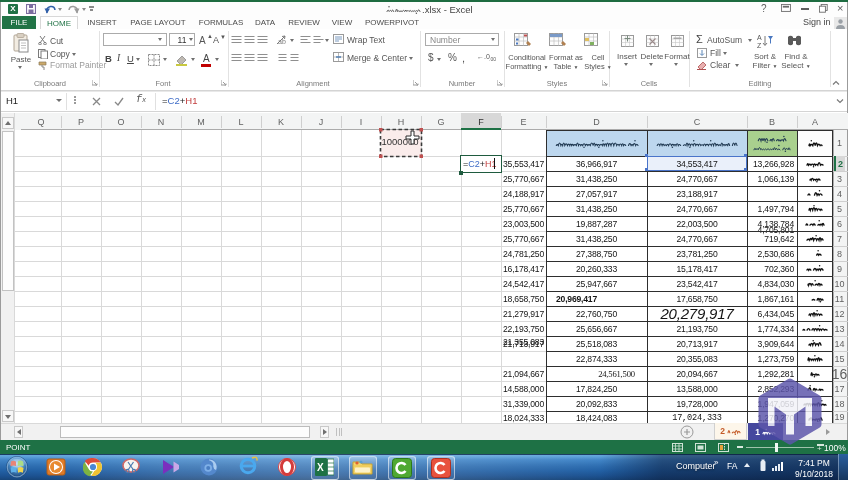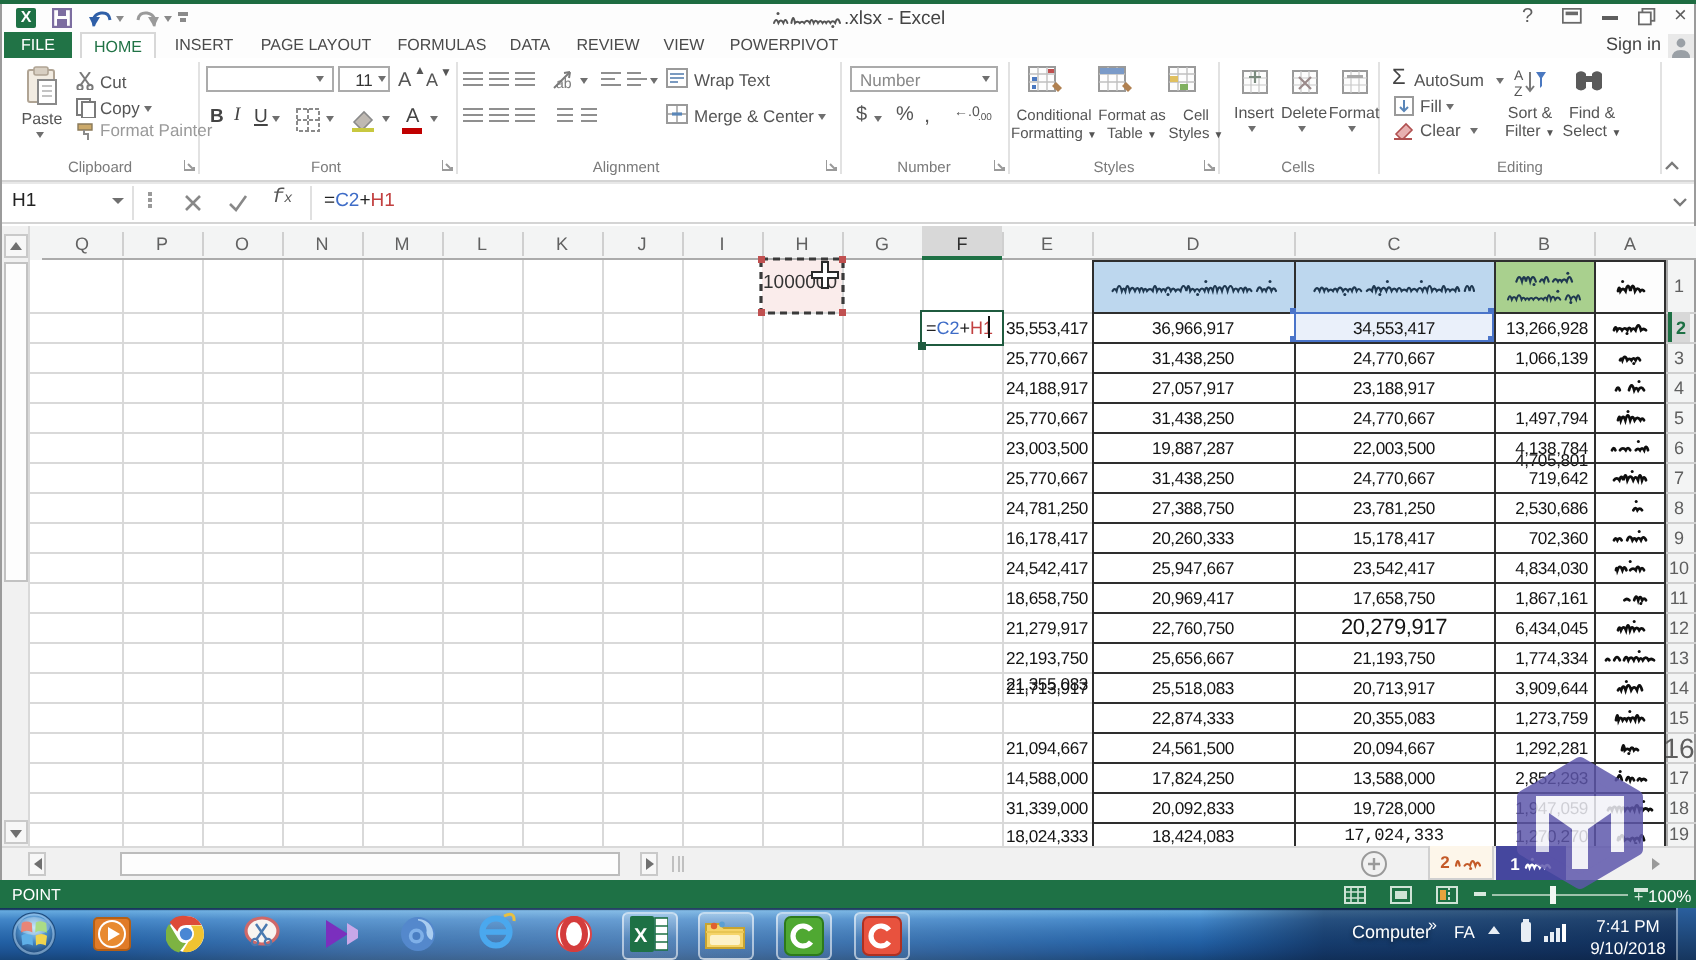--- a/index.html
+++ b/index.html
@@ -549,32 +549,32 @@
 <div style="position:absolute;left:546px;top:276px;width:101px;height:15px;display:flex;align-items:center;justify-content:center;font-size:8.6px;color:#141414;letter-spacing:-0.2px;">25,947,667</div>
 <div style="position:absolute;left:647px;top:276px;width:100px;height:15px;display:flex;align-items:center;justify-content:center;font-size:8.6px;color:#141414;letter-spacing:-0.2px;">23,542,417</div>
 <div style="position:absolute;left:747px;top:276px;width:47px;height:15px;display:flex;align-items:center;justify-content:flex-end;font-size:8.6px;color:#141414;letter-spacing:-0.2px;">4,834,030</div>
 <div style="position:absolute;left:797px;top:276px;width:36px;height:15px;display:flex;align-items:center;justify-content:center;">
     <svg width="16" height="8.5" style="display:block">
       <path d="M15.0,6.1 Q14.0,4.1 13.0,6.1 Q11.9,2.9 10.9,6.1 Q9.5,4.5 8.1,6.1 M6.2,6.1 Q5.2,3.3 4.2,6.1 Q2.9,2.8 1.7,6.1 Q1.3,4.0 1.0,6.1" fill="none" stroke="#0f0f0f" stroke-width="1.4" stroke-linecap="round"></path>
       <circle cx="8.1" cy="1.7" r="0.75" fill="#0f0f0f"></circle>
     </svg>
   </div>
 <div style="position:absolute;left:501px;top:291px;width:43px;height:15px;display:flex;align-items:center;justify-content:flex-end;font-size:8.6px;color:#141414;letter-spacing:-0.2px;">18,658,750</div>
-<div style="position:absolute;left:546px;top:291px;width:101px;height:15px;display:flex;align-items:center;justify-content:center;font-size:8.6px;color:#141414;letter-spacing:-0.2px;">20,969,417</div>
+<div style="position:absolute;left:526px;top:291px;width:101px;height:15px;display:flex;align-items:center;justify-content:center;font-size:8.6px;color:#141414;letter-spacing:-0.2px;font-weight:bold;">20,969,417</div>
 <div style="position:absolute;left:647px;top:291px;width:100px;height:15px;display:flex;align-items:center;justify-content:center;font-size:8.6px;color:#141414;letter-spacing:-0.2px;">17,658,750</div>
 <div style="position:absolute;left:747px;top:291px;width:47px;height:15px;display:flex;align-items:center;justify-content:flex-end;font-size:8.6px;color:#141414;letter-spacing:-0.2px;">1,867,161</div>
 <div style="position:absolute;left:797px;top:291px;width:36px;height:15px;display:flex;align-items:center;justify-content:center;">
     <svg width="17" height="8.5" style="display:block">
       <path d="M16.0,6.1 Q15.1,4.5 14.1,6.1 Q13.1,3.1 12.1,6.1 Q11.1,2.6 10.1,6.1 M7.7,6.1 Q6.4,4.9 5.2,6.1 M2.7,6.1 M1.0,6.1" fill="none" stroke="#0f0f0f" stroke-width="1.4" stroke-linecap="round"></path>
       <circle cx="13.4" cy="7.7" r="0.75" fill="#0f0f0f"></circle>
     </svg>
   </div>
 <div style="position:absolute;left:501px;top:306px;width:43px;height:15px;display:flex;align-items:center;justify-content:flex-end;font-size:8.6px;color:#141414;letter-spacing:-0.2px;">21,279,917</div>
 <div style="position:absolute;left:546px;top:306px;width:101px;height:15px;display:flex;align-items:center;justify-content:center;font-size:8.6px;color:#141414;letter-spacing:-0.2px;">22,760,750</div>
-<div style="position:absolute;left:647px;top:306px;width:100px;height:15px;display:flex;align-items:center;justify-content:center;font-size:11px;color:#141414;letter-spacing:-0.2px;">20,279,917</div>
+<div style="position:absolute;left:647px;top:306px;width:100px;height:15px;display:flex;align-items:center;justify-content:center;font-size:15px;color:#141414;letter-spacing:-0.2px;font-style:italic;">20,279,917</div>
 <div style="position:absolute;left:747px;top:306px;width:47px;height:15px;display:flex;align-items:center;justify-content:flex-end;font-size:8.6px;color:#141414;letter-spacing:-0.2px;">6,434,045</div>
 <div style="position:absolute;left:797px;top:306px;width:36px;height:15px;display:flex;align-items:center;justify-content:center;">
     <svg width="15" height="8.5" style="display:block">
       <path d="M14.0,6.1 Q12.8,4.3 11.6,6.1 Q10.4,3.7 9.1,6.1 Q8.1,3.2 7.0,6.1 Q6.0,1.4 5.0,6.1 Q3.8,3.2 2.5,6.1 Q1.8,3.6 1.0,6.1" fill="none" stroke="#0f0f0f" stroke-width="1.4" stroke-linecap="round"></path>
       <circle cx="9.1" cy="1.7" r="0.75" fill="#0f0f0f"></circle>
     </svg>
   </div>
 <div style="position:absolute;left:501px;top:321px;width:43px;height:15px;display:flex;align-items:center;justify-content:flex-end;font-size:8.6px;color:#141414;letter-spacing:-0.2px;">22,193,750</div>
 <div style="position:absolute;left:546px;top:321px;width:101px;height:15px;display:flex;align-items:center;justify-content:center;font-size:8.6px;color:#141414;letter-spacing:-0.2px;">25,656,667</div>
 <div style="position:absolute;left:647px;top:321px;width:100px;height:15px;display:flex;align-items:center;justify-content:center;font-size:8.6px;color:#141414;letter-spacing:-0.2px;">21,193,750</div>
@@ -599,21 +599,21 @@
 <div style="position:absolute;left:546px;top:351px;width:101px;height:15px;display:flex;align-items:center;justify-content:center;font-size:8.6px;color:#141414;letter-spacing:-0.2px;">22,874,333</div>
 <div style="position:absolute;left:647px;top:351px;width:100px;height:15px;display:flex;align-items:center;justify-content:center;font-size:8.6px;color:#141414;letter-spacing:-0.2px;">20,355,083</div>
 <div style="position:absolute;left:747px;top:351px;width:47px;height:15px;display:flex;align-items:center;justify-content:flex-end;font-size:8.6px;color:#141414;letter-spacing:-0.2px;">1,273,759</div>
 <div style="position:absolute;left:797px;top:351px;width:36px;height:15px;display:flex;align-items:center;justify-content:center;">
     <svg width="16" height="8.5" style="display:block">
       <path d="M15.0,6.1 Q13.8,3.9 12.6,6.1 Q11.6,1.4 10.6,6.1 Q9.4,3.5 8.3,6.1 Q7.3,3.7 6.3,6.1 Q5.3,4.4 4.3,6.1 Q3.3,3.7 2.3,6.1 Q1.7,1.4 1.0,6.1" fill="none" stroke="#0f0f0f" stroke-width="1.4" stroke-linecap="round"></path>
       <circle cx="7.9" cy="1.7" r="0.75" fill="#0f0f0f"></circle>
     </svg>
   </div>
 <div style="position:absolute;left:501px;top:366px;width:43px;height:15px;display:flex;align-items:center;justify-content:flex-end;font-size:8.6px;color:#141414;letter-spacing:-0.2px;">21,094,667</div>
-<div style="position:absolute;left:546px;top:366px;width:101px;height:15px;display:flex;align-items:center;justify-content:center;font-size:8.6px;color:#141414;letter-spacing:-0.2px;">24,561,500</div>
+<div style="position:absolute;left:566px;top:366px;width:101px;height:15px;display:flex;align-items:center;justify-content:center;font-size:8.6px;color:#141414;letter-spacing:-0.2px;font-family:Liberation Serif, serif;">24,561,500</div>
 <div style="position:absolute;left:647px;top:366px;width:100px;height:15px;display:flex;align-items:center;justify-content:center;font-size:8.6px;color:#141414;letter-spacing:-0.2px;">20,094,667</div>
 <div style="position:absolute;left:747px;top:366px;width:47px;height:15px;display:flex;align-items:center;justify-content:flex-end;font-size:8.6px;color:#141414;letter-spacing:-0.2px;">1,292,281</div>
 <div style="position:absolute;left:797px;top:366px;width:36px;height:15px;display:flex;align-items:center;justify-content:center;">
     <svg width="10" height="8.5" style="display:block">
       <path d="M9.0,6.1 Q8.0,4.9 7.0,6.1 Q6.0,3.6 4.9,6.1 Q3.7,4.7 2.4,6.1 Q1.7,1.4 1.0,6.1" fill="none" stroke="#0f0f0f" stroke-width="1.4" stroke-linecap="round"></path>
       <circle cx="4.4" cy="7.7" r="0.75" fill="#0f0f0f"></circle>
     </svg>
   </div>
 <div style="position:absolute;left:501px;top:381px;width:43px;height:15px;display:flex;align-items:center;justify-content:flex-end;font-size:8.6px;color:#141414;letter-spacing:-0.2px;">14,588,000</div>
 <div style="position:absolute;left:546px;top:381px;width:101px;height:15px;display:flex;align-items:center;justify-content:center;font-size:8.6px;color:#141414;letter-spacing:-0.2px;">17,824,250</div>

